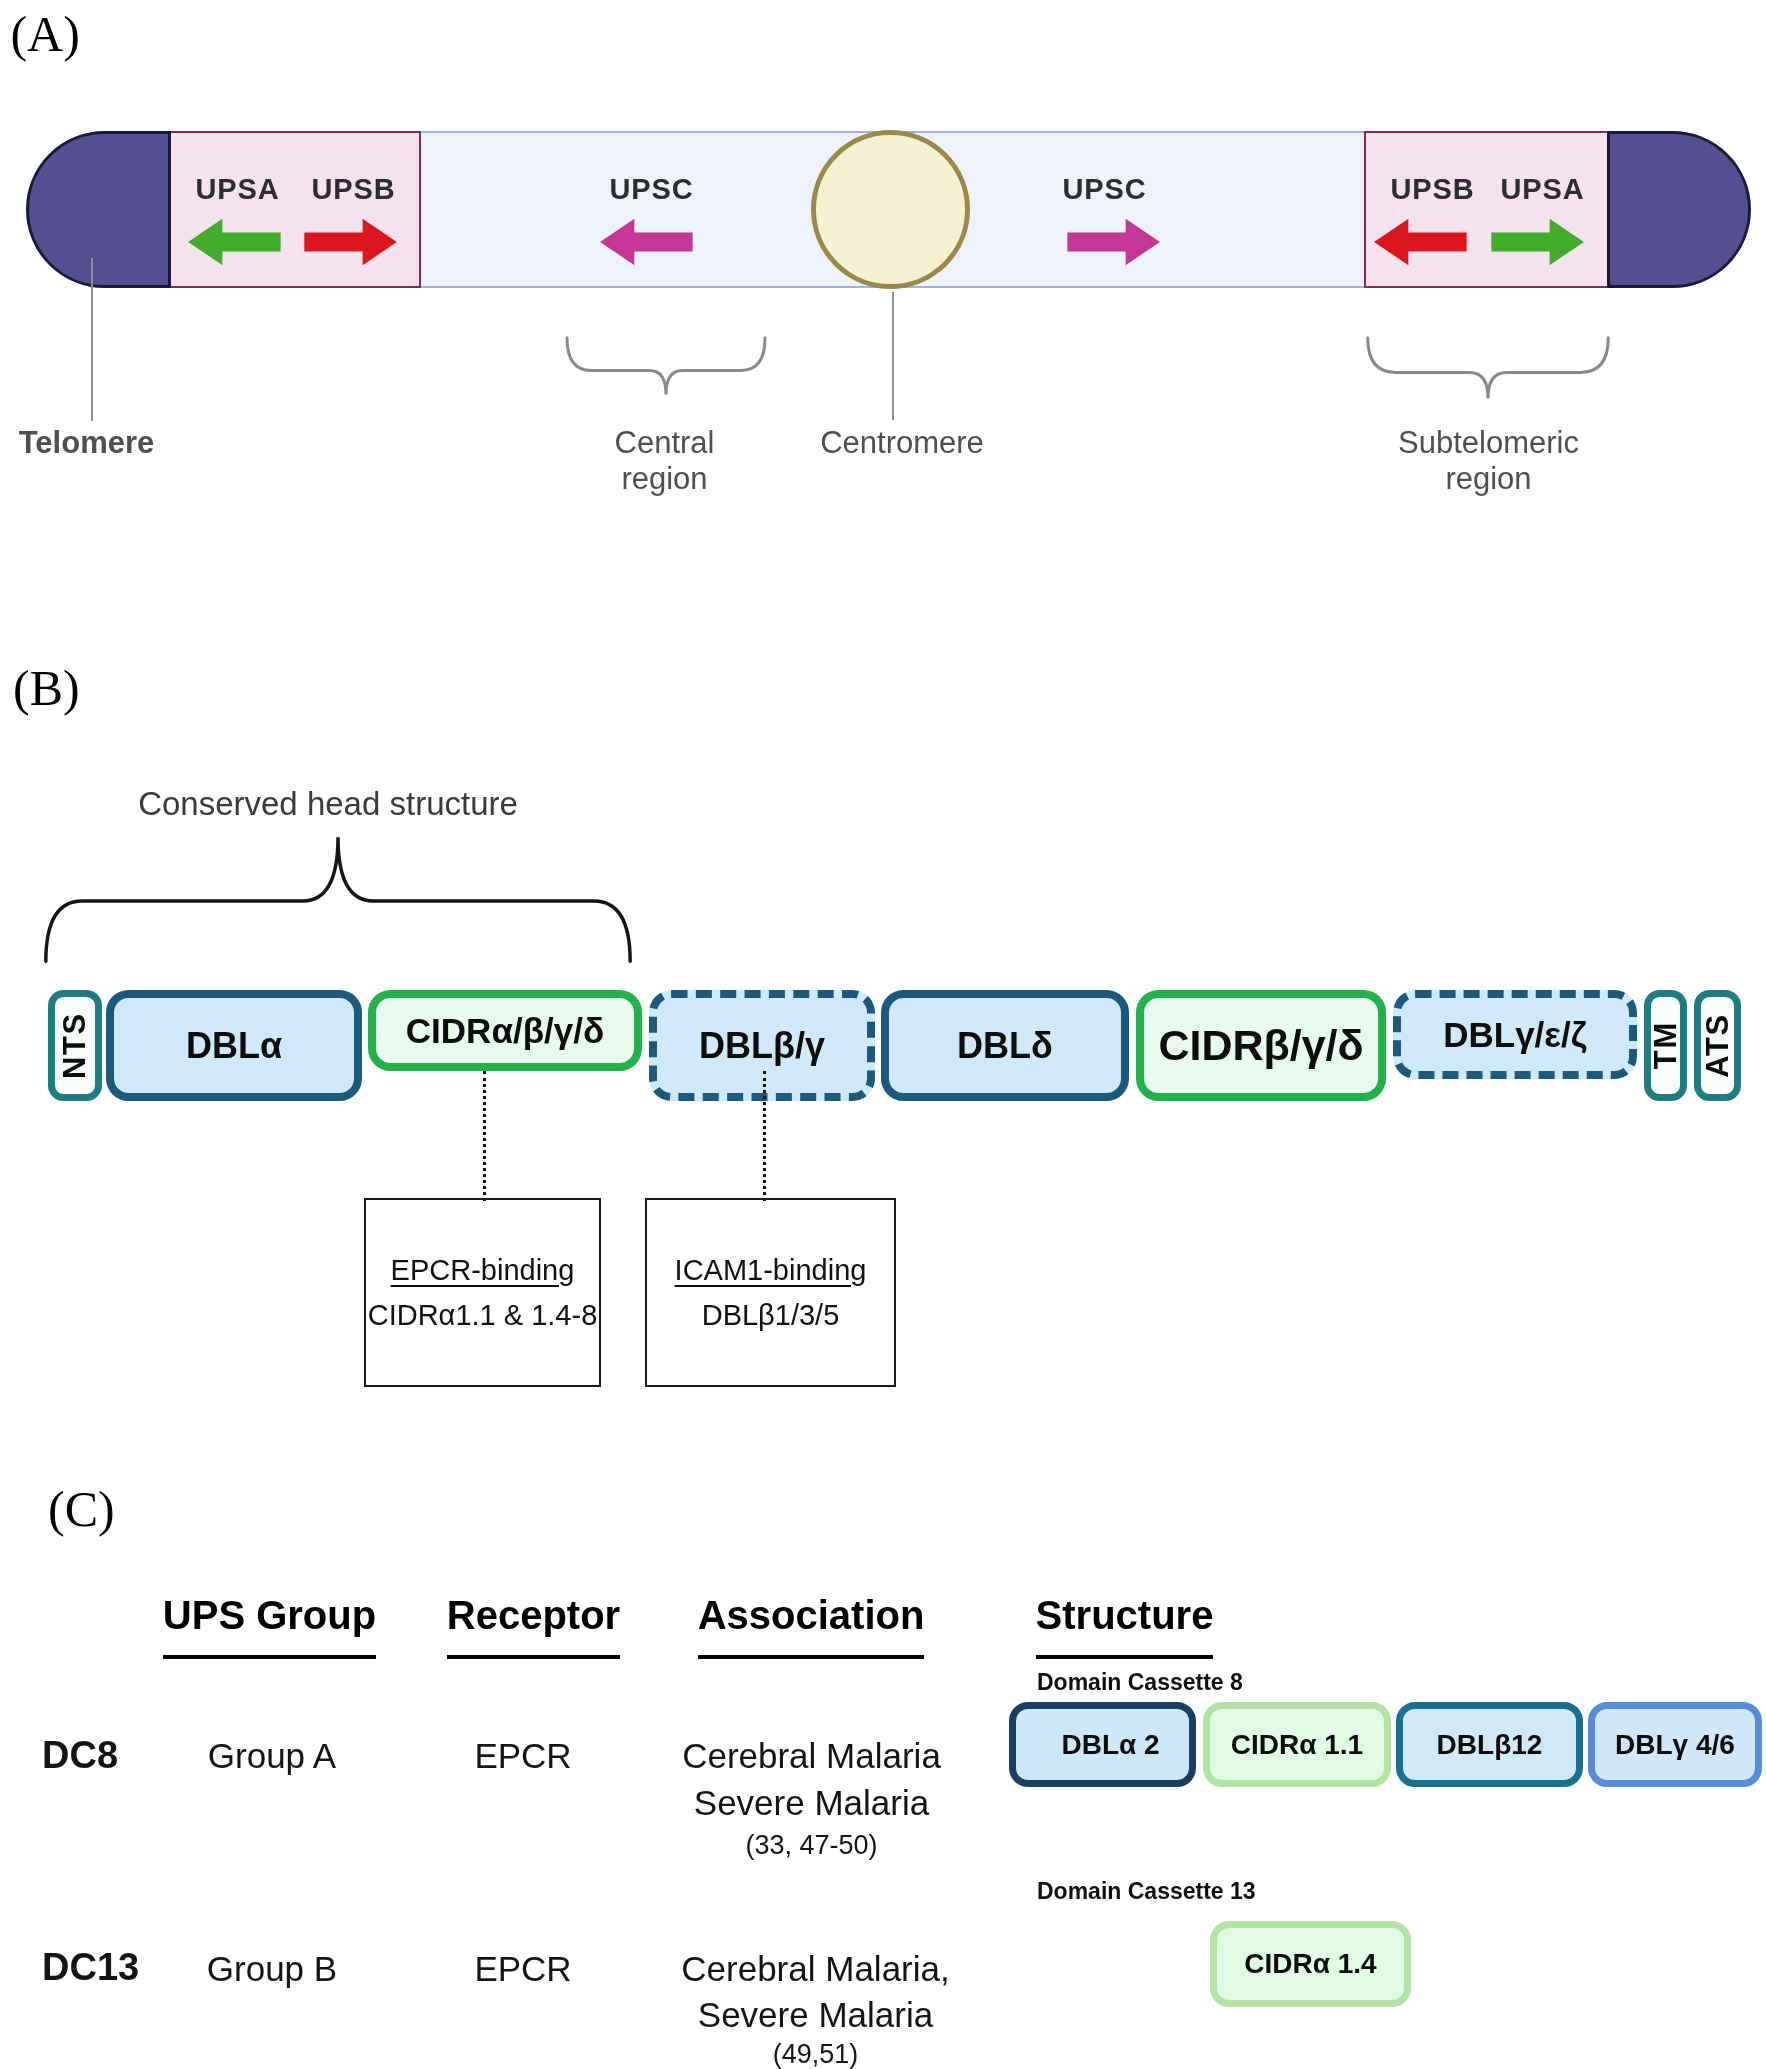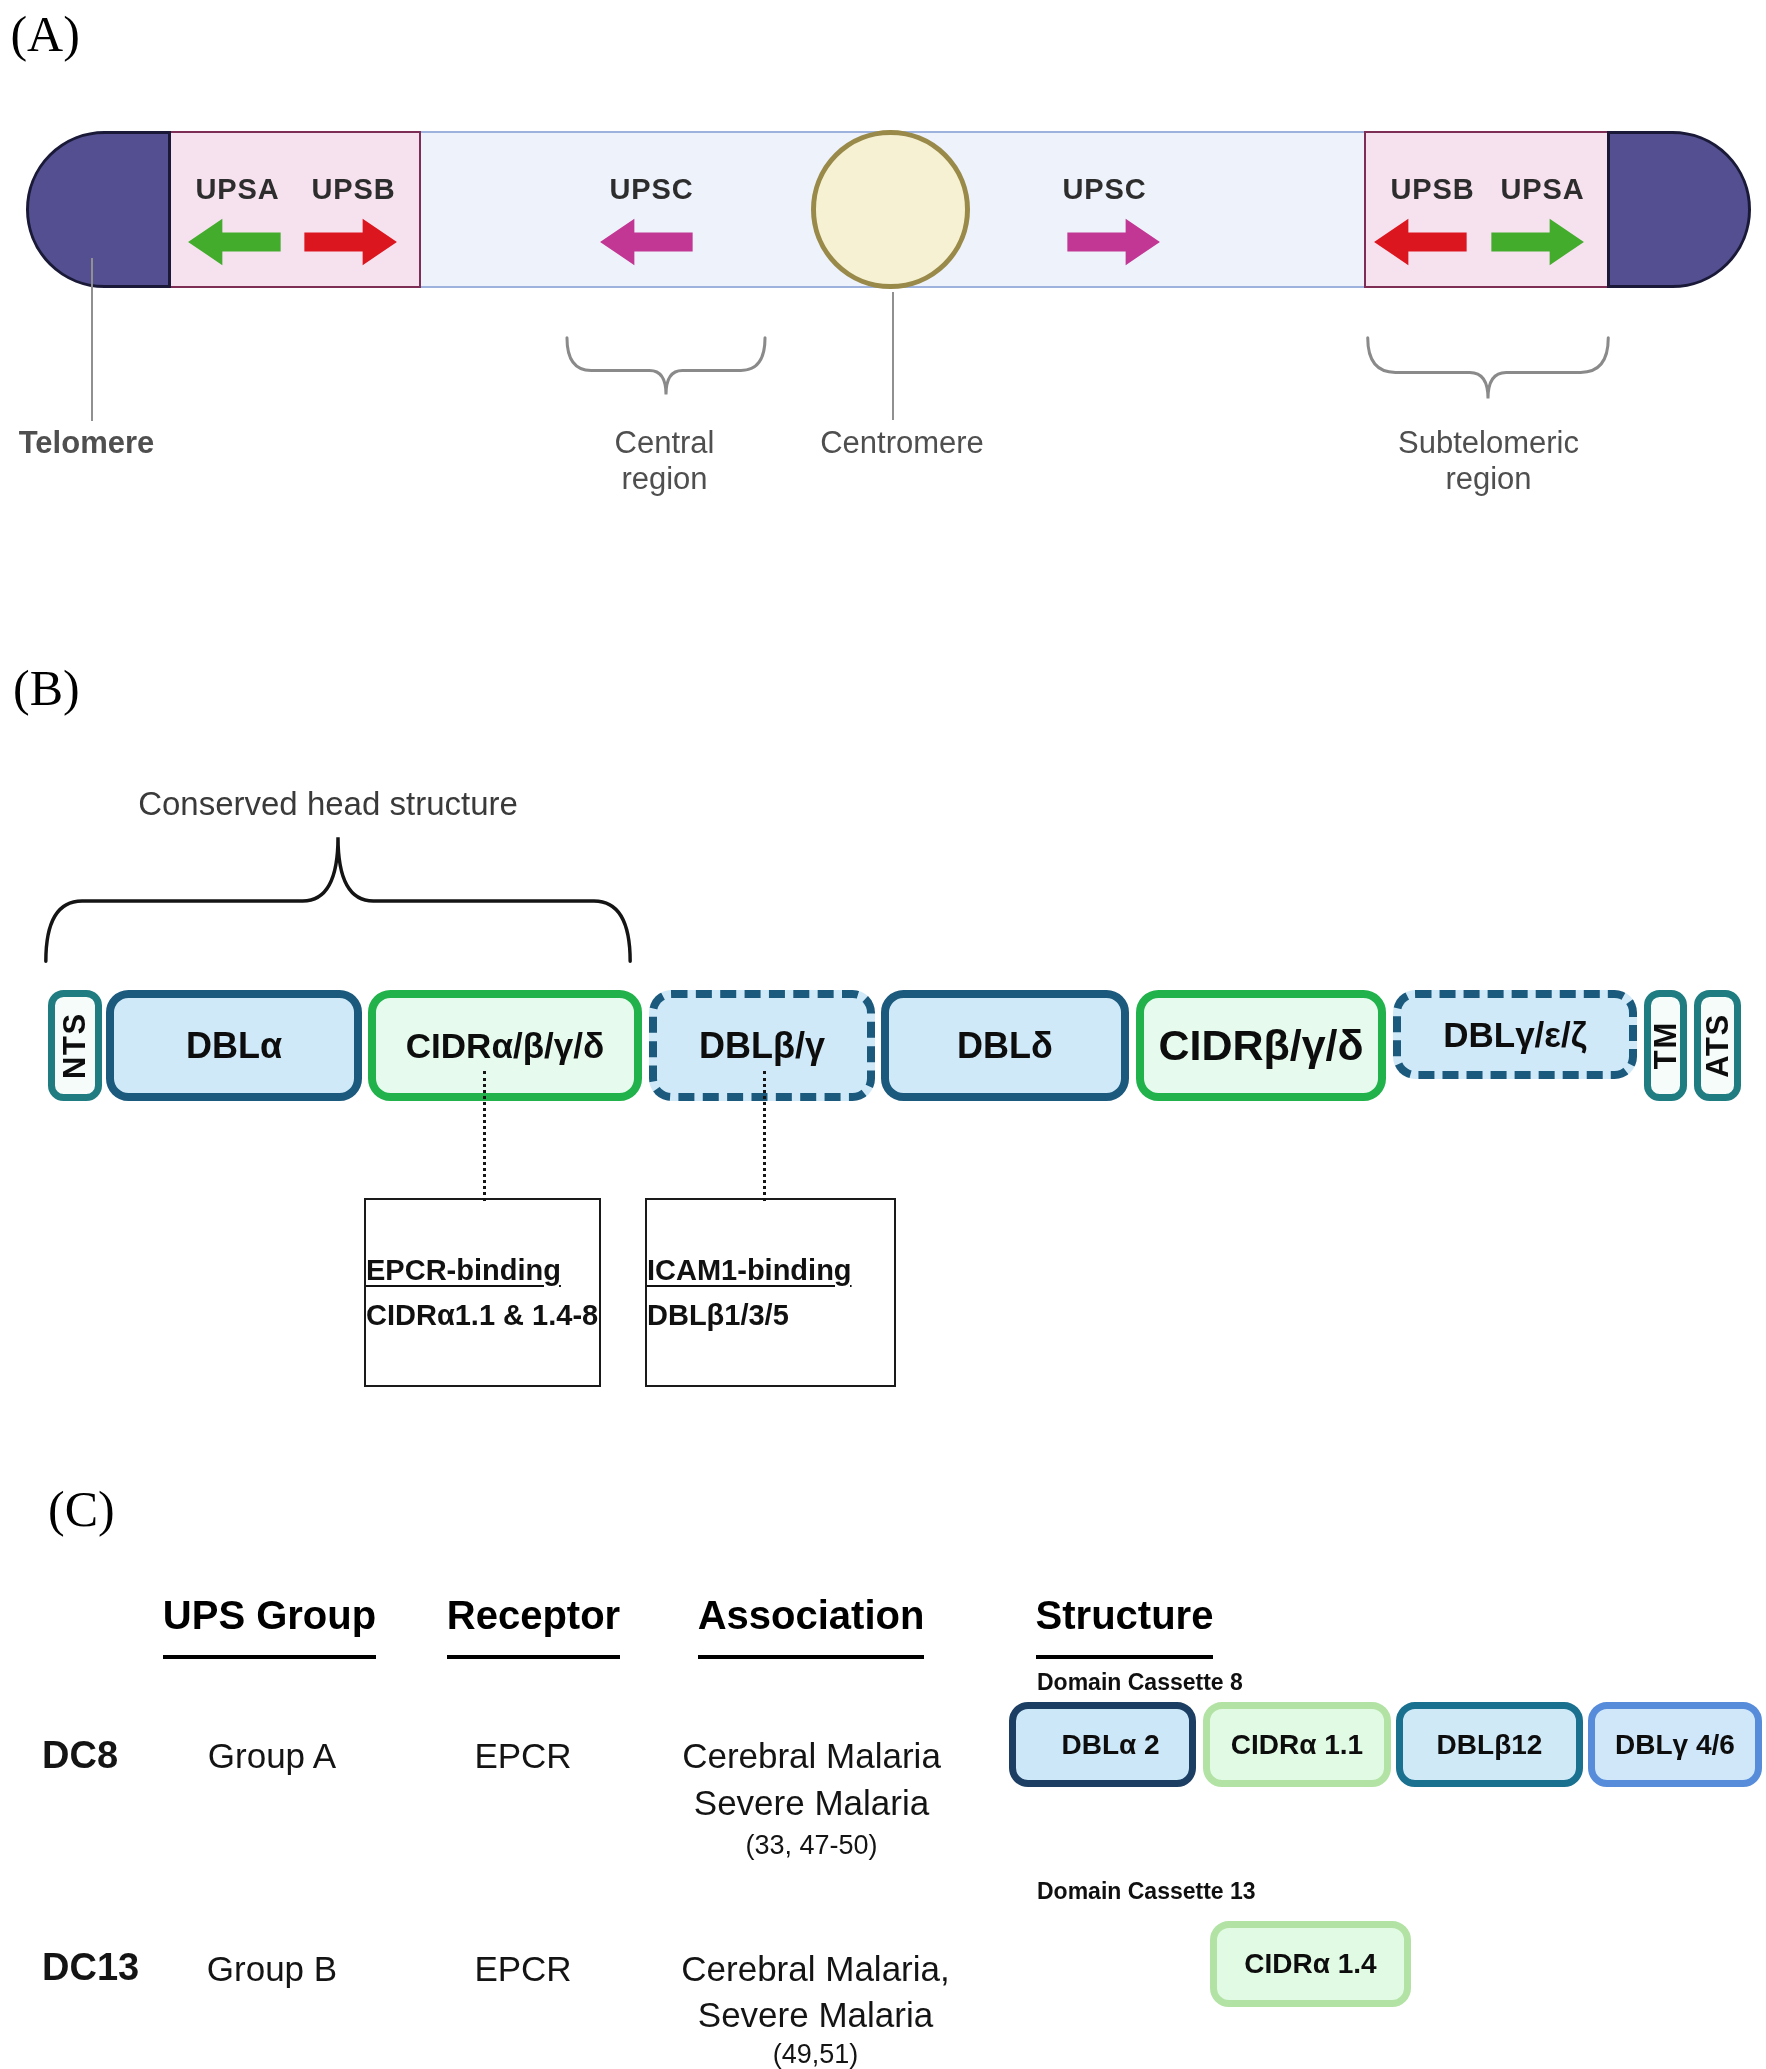--- a/index.html
+++ b/index.html
@@ -26,21 +26,21 @@
   .conserved-label{font-size:33px;color:#3a3a3a;text-align:center;}
   .dom{display:flex;align-items:center;justify-content:center;border-radius:22.5px;
        font-weight:bold;color:#0d0d0d;font-size:36px;text-align:center;}
   .dom.dbl-solid{background:var(--c-domain_blue_fill);border:8.6px solid var(--c-domain_blue_border);}
   .dom.dbl-dashed{background:var(--c-domain_blue_fill);border:8.6px dashed var(--c-domain_blue_border);}
   .dom.cidr{background:var(--c-domain_green_fill);border:8.6px solid var(--c-domain_green_border);}
   .dom.anchor{background:#f5fcfa;border:7.8px solid var(--c-teal_border);border-radius:15.6px;font-size:31px;}
   .vert{writing-mode:vertical-rl;transform:rotate(180deg);letter-spacing:1.7px;}
   .dotted-line{width:0;border-left:3.5px dotted #151515;z-index:6;}
   .callout{background:#fff;border:2.6px solid #1a1a1a;display:flex;flex-direction:column;
-           align-items:flex-start;justify-content:center;gap:12px;font-size:29px;color:#111;font-weight:bold;}
+           align-items:center;justify-content:center;gap:12px;font-size:29px;color:#111;}
   .callout .title{text-decoration:underline;text-underline-offset:5.2px;}
 
   
   .hdr{font-size:40px;font-weight:bold;color:#000;text-align:center;}
   .hdr span{border-bottom:4.3px solid #000;padding-bottom:18px;}
   .cell{font-size:35px;color:#141414;text-align:center;line-height:40px;}
   .cell.id{font-weight:bold;font-size:38px;text-align:left;}
   .cell.refs{font-size:27px;}
   .cassette-label{font-size:23px;font-weight:bold;color:#101010;margin-left:26px;}
   .dcbox{display:flex;align-items:center;justify-content:center;border-radius:19px;
@@ -115,21 +115,21 @@
   <svg class="abs" style="left:43px;top:832px;" width="590" height="131" viewBox="0 0 682 152">
     <path d="M2,150 Q2,80 44,80 L300,80 Q341,80 341,6 Q341,80 382,80 L638,80 Q680,80 680,150" fill="none" stroke="#141414" stroke-width="4" stroke-linecap="round"></path>
     </svg>
 
   <div class="abs dom anchor" style="left:48px;top:990px;width:54px;height:111px;">
       <span class="vert">NTS</span>
     </div>
   <div class="abs dom dbl-solid" style="left:106px;top:990px;width:256px;height:111px;">
       <span>DBLα</span>
     </div>
-  <div class="abs dom cidr" style="left:368px;top:990px;width:274px;height:111px;font-size:35px;">
+  <div class="abs dom cidr" style="left:368px;top:990px;width:274px;height:81px;font-size:35px;">
       <span>CIDRα/β/γ/δ</span>
     </div>
   <div class="abs dom dbl-dashed" style="left:649px;top:990px;width:226px;height:111px;">
       <span>DBLβ/γ</span>
     </div>
   <div class="abs dom dbl-solid" style="left:881px;top:990px;width:248px;height:111px;">
       <span>DBLδ</span>
     </div>
   <div class="abs dom cidr" style="left:1136px;top:990px;width:250px;height:111px;font-size:43px;">
       <span>CIDRβ/γ/δ</span>

